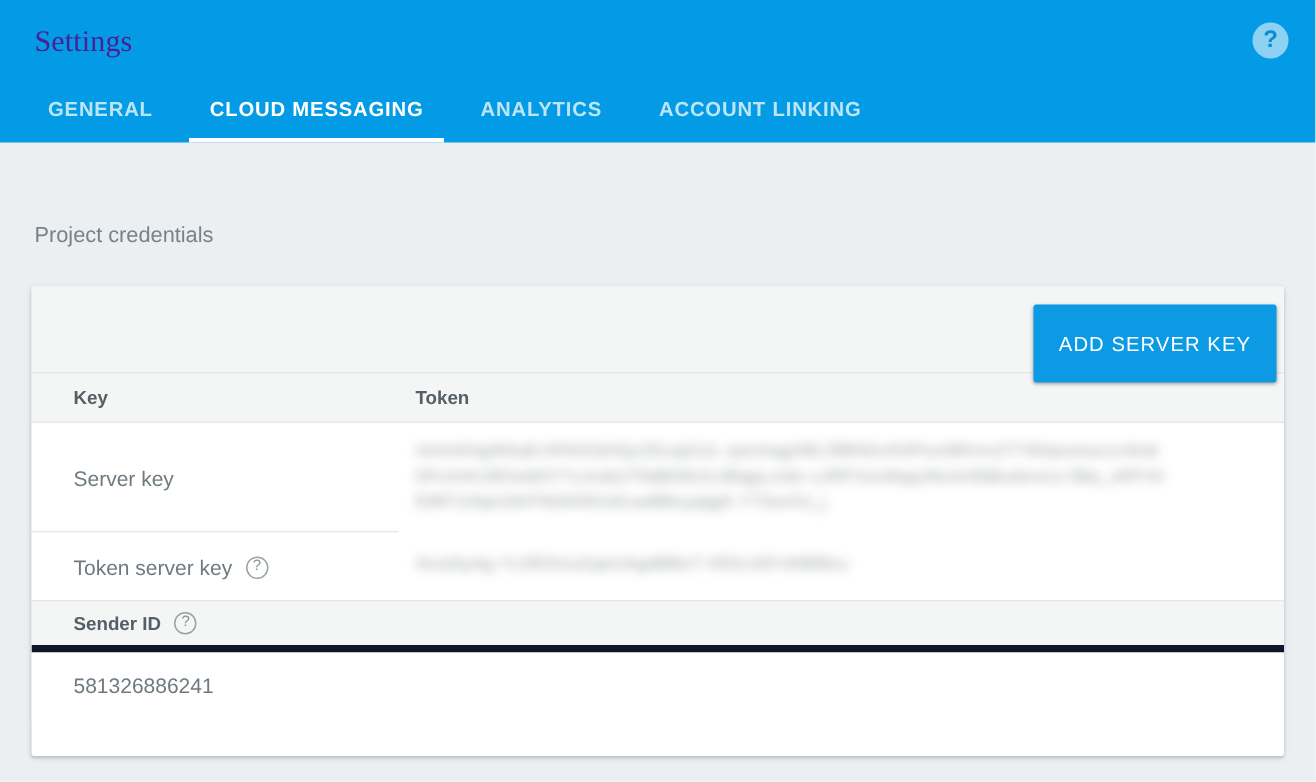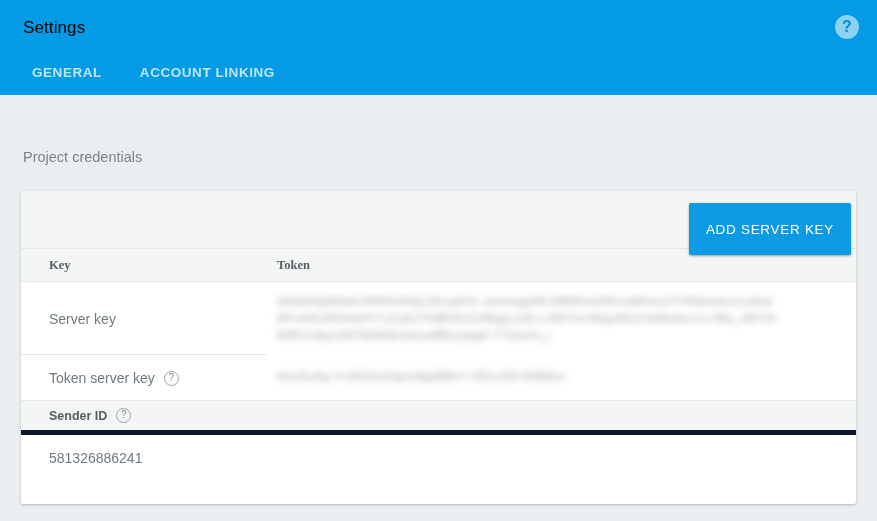--- a/index.html
+++ b/index.html
@@ -25,25 +25,26 @@
     position: absolute;
     top: 0; left: 0;
     width: 877px;
     height: 95px;
     background: #039be5;
   }
   .header-title {
     position: absolute;
     left: 23px;
     top: 15px;
-    font-size: 17px;
+    font-size: 20px;
     font-weight: 400;
-    color: #000000;
+    color: #4c1d95;
     letter-spacing: 0.1px;
     line-height: 26px;
+    font-family: Liberation Serif, serif;
   }
   .help-btn {
     position: absolute;
     right: 18px;
     top: 15px;
     width: 24px;
     height: 24px;
     border-radius: 50%;
     background: #8ed2f3;
     display: flex;
@@ -150,21 +151,20 @@
     display: flex;
     align-items: center;
     height: 33px;
     background: #f4f5f5;
     border-bottom: 1px solid #e4e6e7;
   }
   .th {
     font-size: 12.5px;
     font-weight: 700;
     color: #555f65;
-    font-family: Liberation Serif, serif;
   }
   .col-key   { width: 245px; padding-left: 28px; flex: none; }
   .col-token { flex: 1; padding-left: 11px; }
 
   .row {
     position: relative;
     display: flex;
     align-items: center;
     background: #ffffff;
   }
@@ -274,20 +274,26 @@
     <div class="header-title">Settings</div>
 
     <div class="help-btn">
       <span class="qmark">?</span>
     </div>
 
     <div class="tabs">
       <div class="tab">
         <span>GENERAL</span>
       </div>
+      <div class="tab active">
+        <span>CLOUD MESSAGING</span>
+      </div>
+      <div class="tab">
+        <span>ANALYTICS</span>
+      </div>
       <div class="tab">
         <span>ACCOUNT LINKING</span>
       </div>
     </div>
   </div>
 
   <div class="section-label">Project credentials</div>
 
   <div class="card">
 

